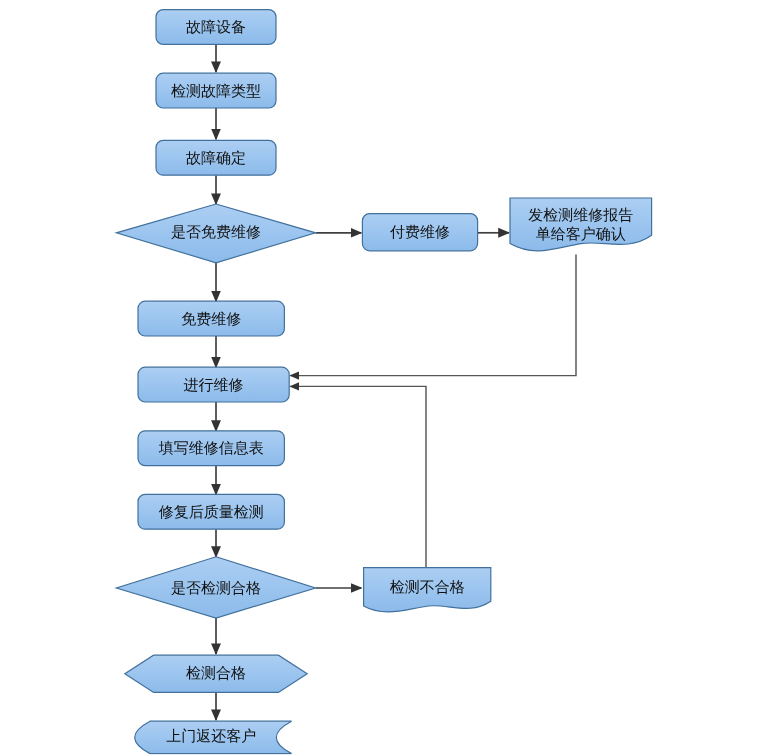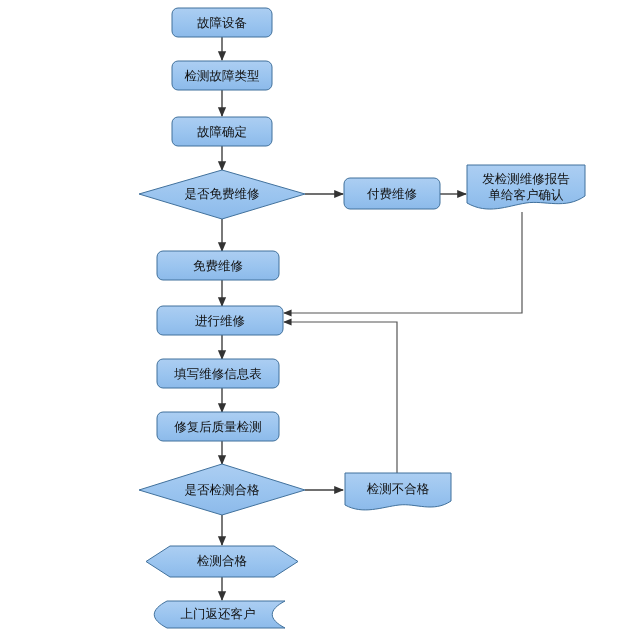--- a/index.html
+++ b/index.html
@@ -11,21 +11,20 @@
     width: 641px;
     height: 629px;
     font-family: "Liberation Sans", "DejaVu Sans", sans-serif;
     overflow: hidden;
   }
   #flow-root {
     position: relative;
     width: 547px;
     height: 629px;
     background: #ffffff;
-    padding-left: 42px;
   }
   svg#flow-canvas {
     display: block;
     width: 641px;
     height: 629px;
   }
   .node-shape {
     stroke: #41719C;
     stroke-width: 1;
   }

